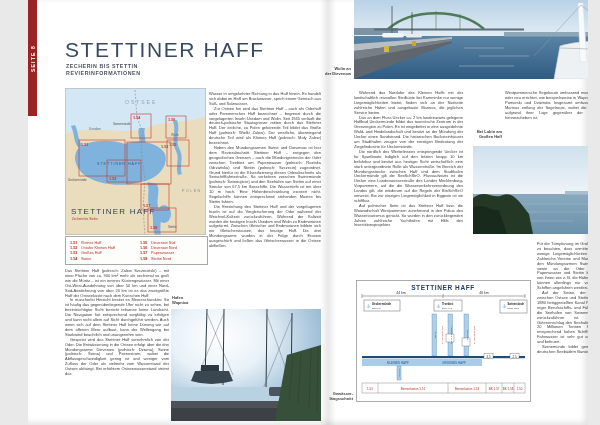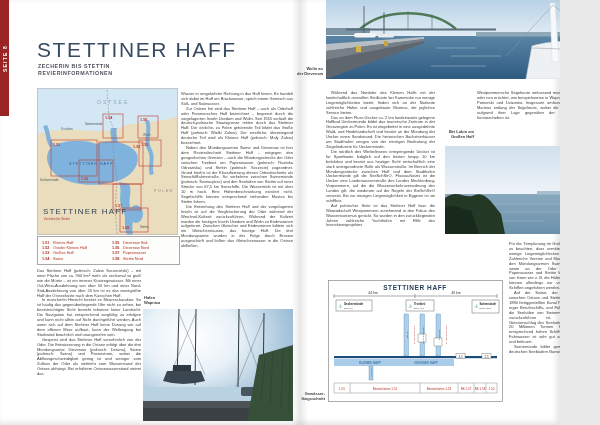--- a/index.html
+++ b/index.html
@@ -1,17 +1,17 @@
 <!DOCTYPE html>
 <html><head>
 <meta charset="utf-8">
 <style>
   html,body{margin:0;padding:0;background:#e9e9e9;}
   #spread{position:relative;width:560px;height:425px;background:#ffffff;overflow:hidden;
-          font-family:"Liberation Sans",sans-serif;box-shadow:inset -3px -2px 6px rgba(0,0,0,.12);}
+          font-family:"Liberation Sans",sans-serif;box-shadow:inset -3px -2px 6px rgba(0,0,0,.12);margin-left:28px;}
   .abs{position:absolute;}
   
   #side-tab{left:0;top:0;width:9px;height:116px;background:#9a2423;}
   #side-tab span{display:block;writing-mode:vertical-rl;transform:rotate(180deg);color:#fff;
                  font-size:5px;font-weight:bold;letter-spacing:1.2px;margin:6px auto 0 auto;text-align:center;height:104px;}
   #gutter{left:292px;top:0;width:16px;height:425px;
           background:linear-gradient(90deg,rgba(0,0,0,0) 0%,rgba(0,0,0,.09) 50%,rgba(0,0,0,0) 100%);}
   
   #page-title{left:37px;top:38px;font-size:21px;letter-spacing:1.6px;color:#374a61;font-weight:400;white-space:nowrap;}
   .subtitle{left:38px;font-size:5.3px;font-weight:bold;letter-spacing:.55px;color:#4d515d;}

